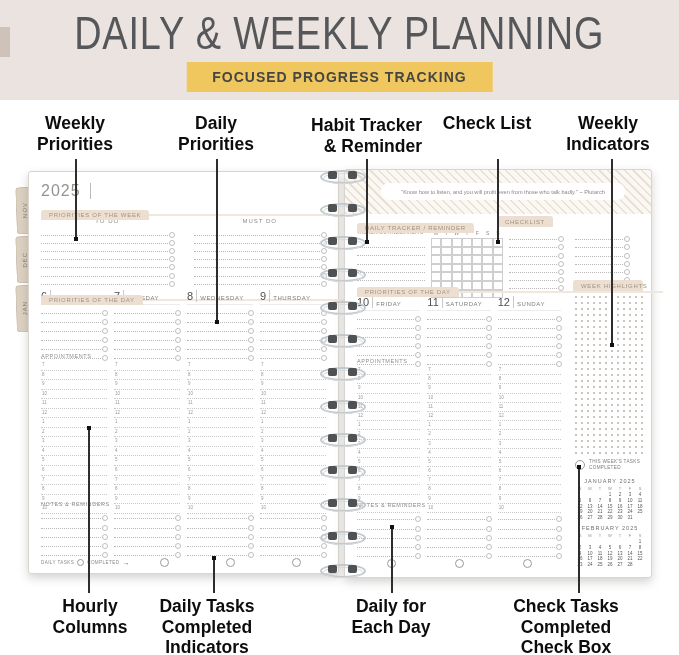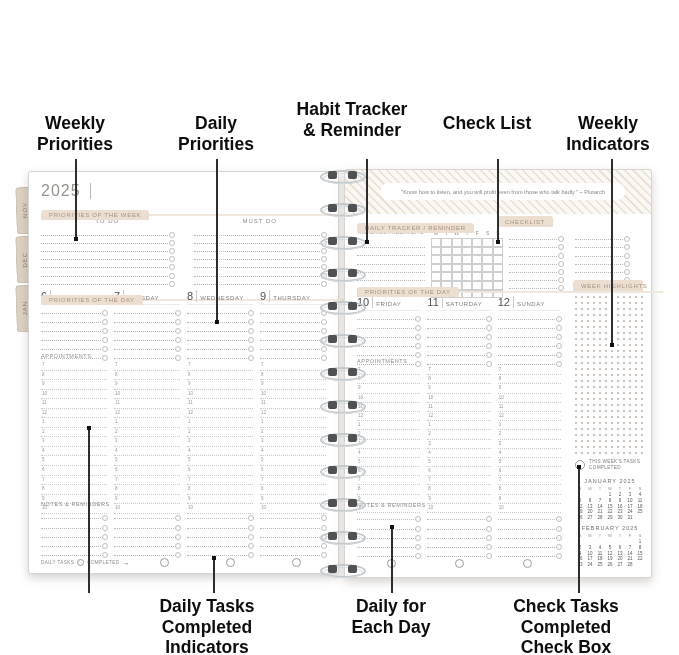--- a/index.html
+++ b/index.html
@@ -124,47 +124,56 @@
   .coil .loop{position:absolute;left:3px;right:3px;top:3px;height:10px;border:2px solid #c3c8cb;border-radius:50%;}
   .coil .loop2{position:absolute;left:6px;right:6px;top:6px;height:9px;border:1.5px solid #d6dadc;border-radius:50%;}
   .coil .crimp-l{position:absolute;left:11px;top:4px;width:9px;height:8px;background:#4e5254;border-radius:2px;}
   .coil .crimp-r{position:absolute;left:31px;top:4px;width:9px;height:8px;background:#4e5254;border-radius:2px;}
 </style>
 </head>
 <body>
 
 <div class="canvas">
 
+  <div class="banner">
+    <div class="banner-accent"></div>
+    <div class="banner-title"><span>DAILY &amp; WEEKLY PLANNING</span></div>
+    <div class="badge">FOCUSED PROGRESS TRACKING</div>
+  </div>
 
   <div class="callout" style="left:20px;top:113px;width:110px;">
       <div>Weekly</div>
       <div>Priorities</div>
     </div>
   <div class="callout" style="left:161px;top:113px;width:110px;">
       <div>Daily</div>
       <div>Priorities</div>
     </div>
-  <div class="callout" style="left:282px;top:99px;width:140px;">
+  <div class="callout" style="left:282px;top:115px;width:140px;text-align:right;">
       <div>Habit Tracker</div>
       <div>&amp; Reminder</div>
     </div>
   <div class="callout" style="left:427px;top:113px;width:120px;">
       <div>Check List</div>
     </div>
   <div class="callout" style="left:553px;top:113px;width:110px;">
       <div>Weekly</div>
       <div>Indicators</div>
     </div>
 
   <div class="pointer down" style="left:75px;top:159px;height:80px;z-index:8;"></div>
   <div class="pointer down" style="left:216px;top:159px;height:163px;z-index:8;"></div>
   <div class="pointer down" style="left:366px;top:159px;height:83px;z-index:8;"></div>
   <div class="pointer down" style="left:497px;top:159px;height:83px;z-index:8;"></div>
   <div class="pointer down" style="left:611px;top:159px;height:186px;z-index:8;"></div>
 
+  <div class="callout" style="left:35px;top:596px;width:110px;">
+      <div>Hourly</div>
+      <div>Columns</div>
+    </div>
   <div class="callout" style="left:142px;top:596px;width:130px;">
       <div>Daily Tasks</div>
       <div>Completed</div>
       <div>Indicators</div>
     </div>
   <div class="callout" style="left:331px;top:596px;width:120px;">
       <div>Daily for</div>
       <div>Each Day</div>
     </div>
   <div class="callout" style="left:501px;top:596px;width:130px;">

